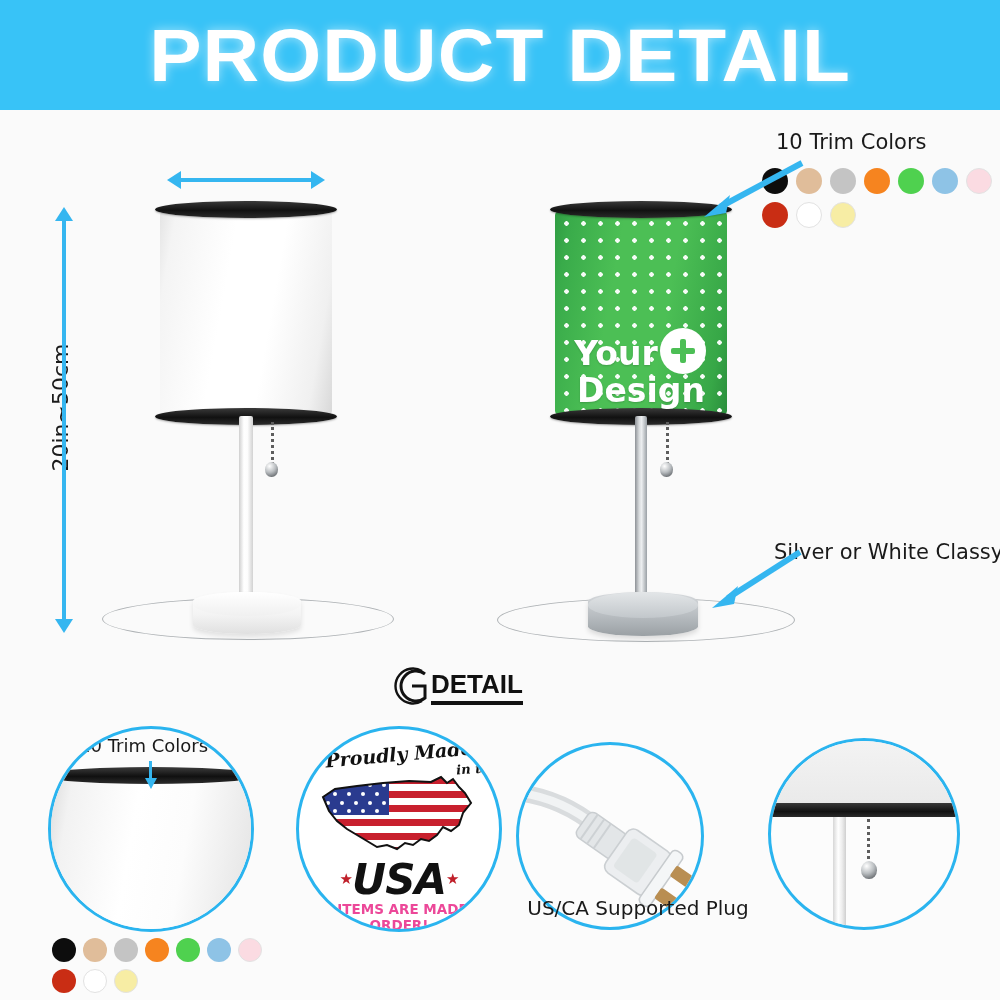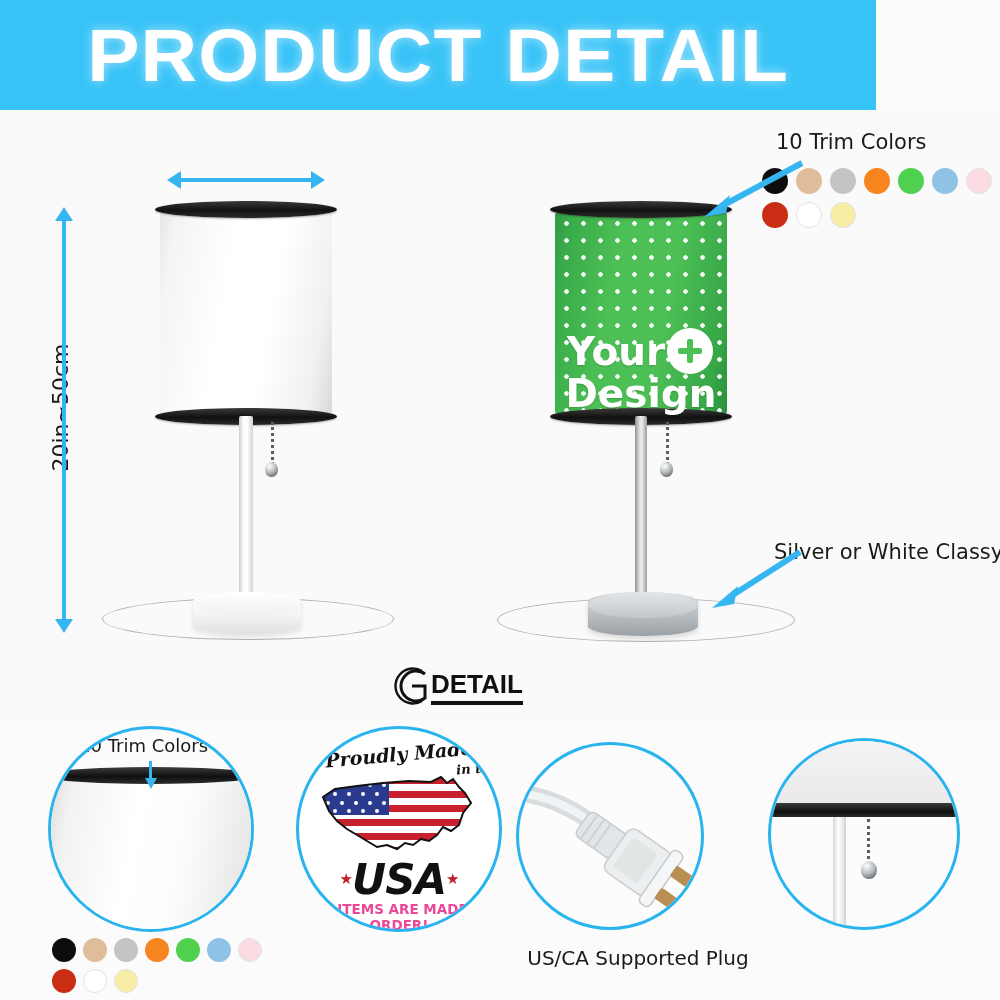--- a/index.html
+++ b/index.html
@@ -7,21 +7,21 @@
     width:1000px;height:1000px;
     background:#ffffff;
     font-family:"Liberation Sans",sans-serif;
     overflow:hidden;
     position:relative;
   }
   #stage{position:relative;width:1000px;height:1000px;background:#fbfbfb;}
 
   
   .banner{
-    position:absolute;left:0;top:0;width:876px;height:110px;
+    position:absolute;left:0;top:0;width:1000px;height:110px;
     background:#38c3f7;
     display:flex;align-items:center;justify-content:center;
   }
   .banner-title{
     color:#ffffff;
     font-family:"Liberation Sans Narrow","Liberation Sans",sans-serif;
     font-size:74px;font-weight:bold;letter-spacing:1px;
     transform:scaleX(1.06);
     text-shadow:0 0 10px rgba(255,255,255,.55);
     white-space:nowrap;
@@ -226,21 +226,21 @@
         <div class="base-top base-top-white"></div>
       </div>
     </div>
 
     <div class="lamp" style="left:555px;top:100px;width:180px;height:420px;">
       <div class="shade shade-green" style="position:absolute;left:0;top:0;width:172px;height:206px;">
         <div class="shade-body"></div>
         <div class="dots"></div>
         <div class="trim-top"></div>
         <div class="trim-bot"></div>
-        <div class="design-text" style="top:118px;font-size:39px;">
+        <div class="design-text" style="top:118px;font-size:33px;">
           <span class="design-line">
             <span>Your</span><span class="plus-badge"></span>
           </span>
           <span class="design-line">Design</span>
         </div>
       </div>
       <div class="pole pole-silver" style="left:80px;top:206px;width:12px;height:205px;"></div>
       <div class="chain" style="left:111px;top:212px;height:43px;"></div>
       <div class="chain-ball" style="left:105px;top:252px;"></div>
       <div class="cord-loop" style="left:-58px;top:388px;width:296px;height:42px;"></div>
@@ -385,21 +385,21 @@
 
         <rect x="148" y="66" width="13" height="64" rx="5" fill="#f4f6f7" stroke="#c7cbce" stroke-width="1.6"></rect>
 
         <rect x="160" y="78" width="38" height="13" rx="2.5" fill="#b98e52"></rect>
         <circle cx="190" cy="84.5" r="3.2" fill="#8f6b37"></circle>
         <rect x="160" y="105" width="38" height="13" rx="2.5" fill="#b98e52"></rect>
         <circle cx="190" cy="111.5" r="3.2" fill="#8f6b37"></circle>
       </g>
     </svg>
   </div>
-  <div class="feat-caption" style="left:488px;top:946px;width:300px;">US/CA Supported Plug</div>
+  <div class="feat-caption" style="left:488px;top:896px;width:300px;">US/CA Supported Plug</div>
 
   <div class="feature-circle" style="left:768px;top:738px;width:186px;height:186px;">
     <div style="position:absolute;left:-10px;right:-10px;top:0;height:68px;
                 background:linear-gradient(180deg,#f3f3f3,#e9e9e9);"></div>
     <div style="position:absolute;left:-12px;right:-12px;top:62px;height:14px;
                 background:linear-gradient(180deg,#3a3a3a,#121212 60%,#2a2a2a);"></div>
     <div style="position:absolute;left:62px;top:76px;width:13px;height:112px;
                 background:linear-gradient(90deg,#d6d6d6,#ffffff 40%,#ededed 70%,#cfcfcf);"></div>
     <div class="chain" style="left:96px;top:78px;height:46px;"></div>
     <div class="chain-ball" style="left:90px;top:120px;width:16px;height:18px;"></div>

